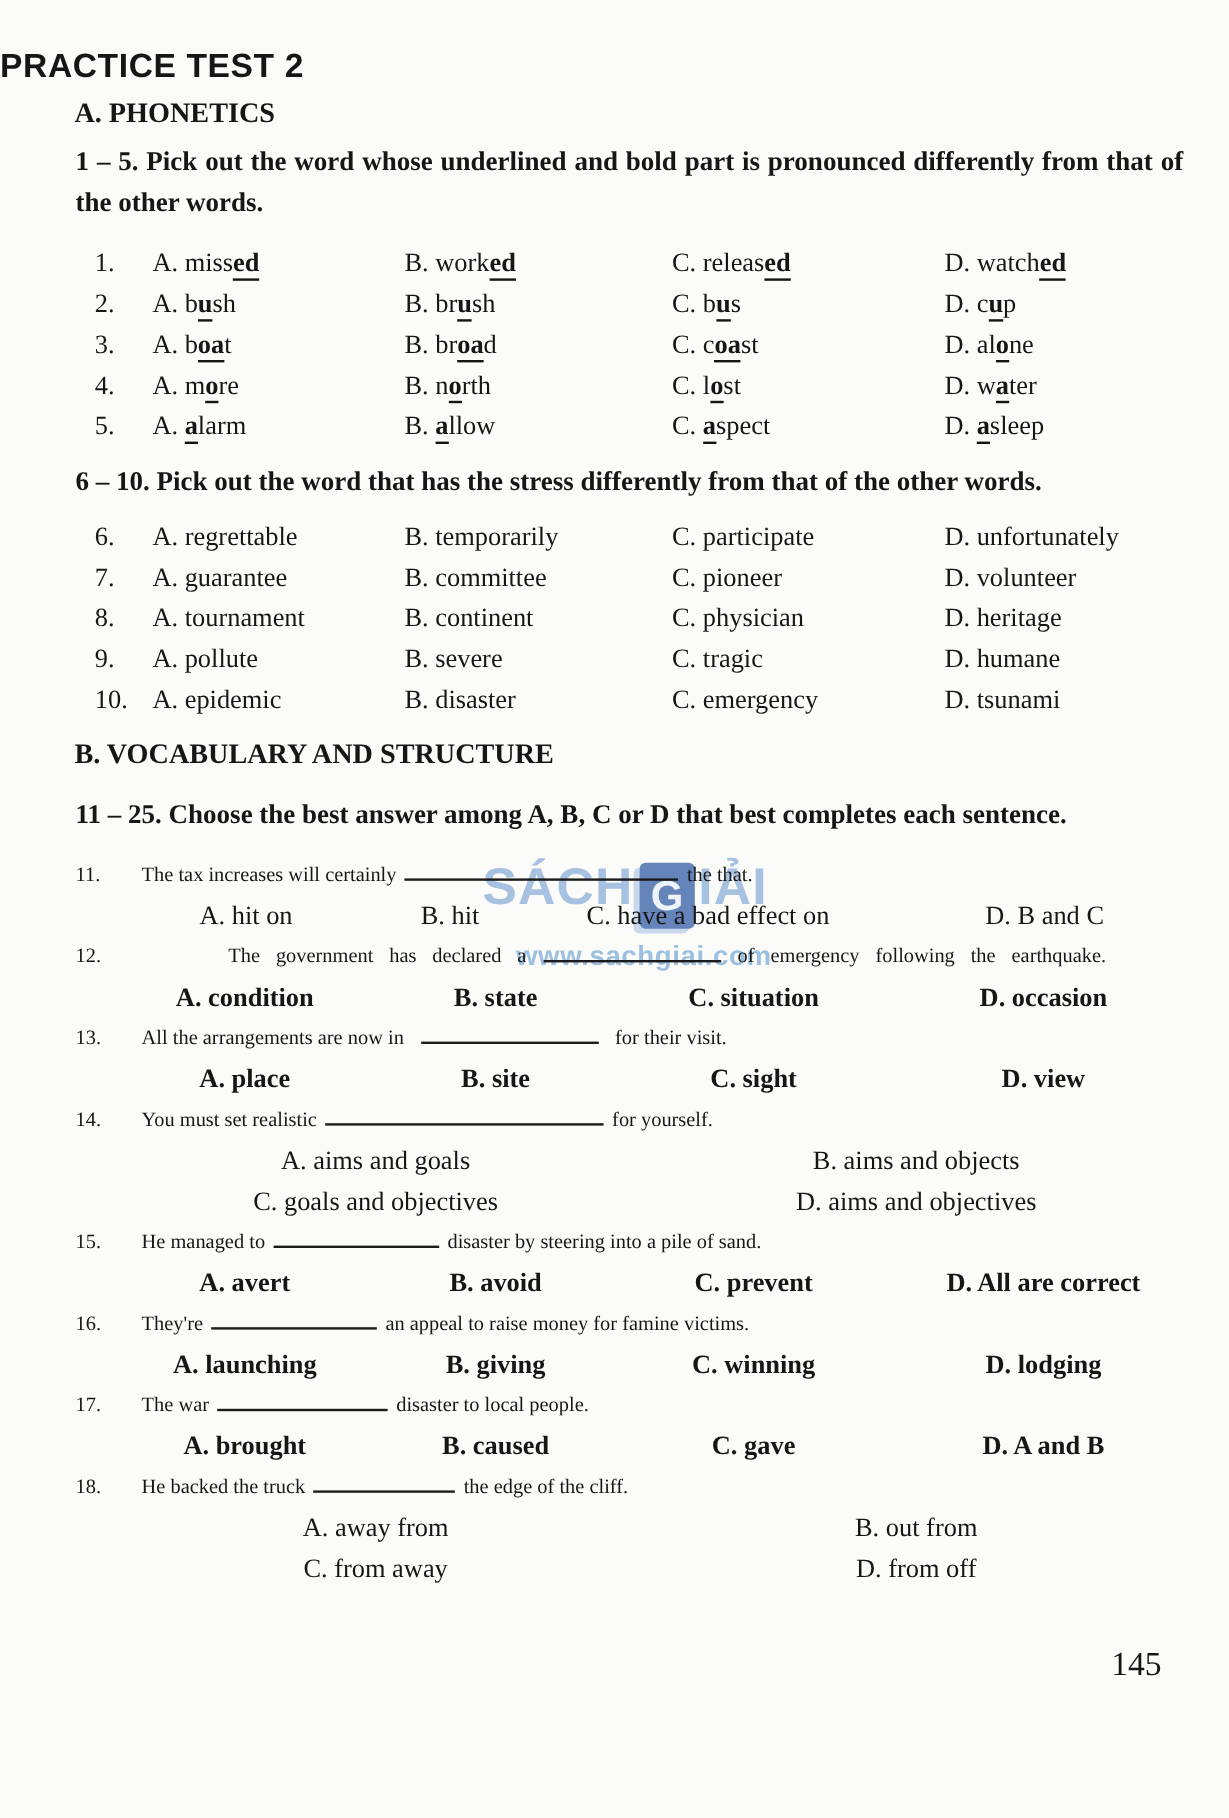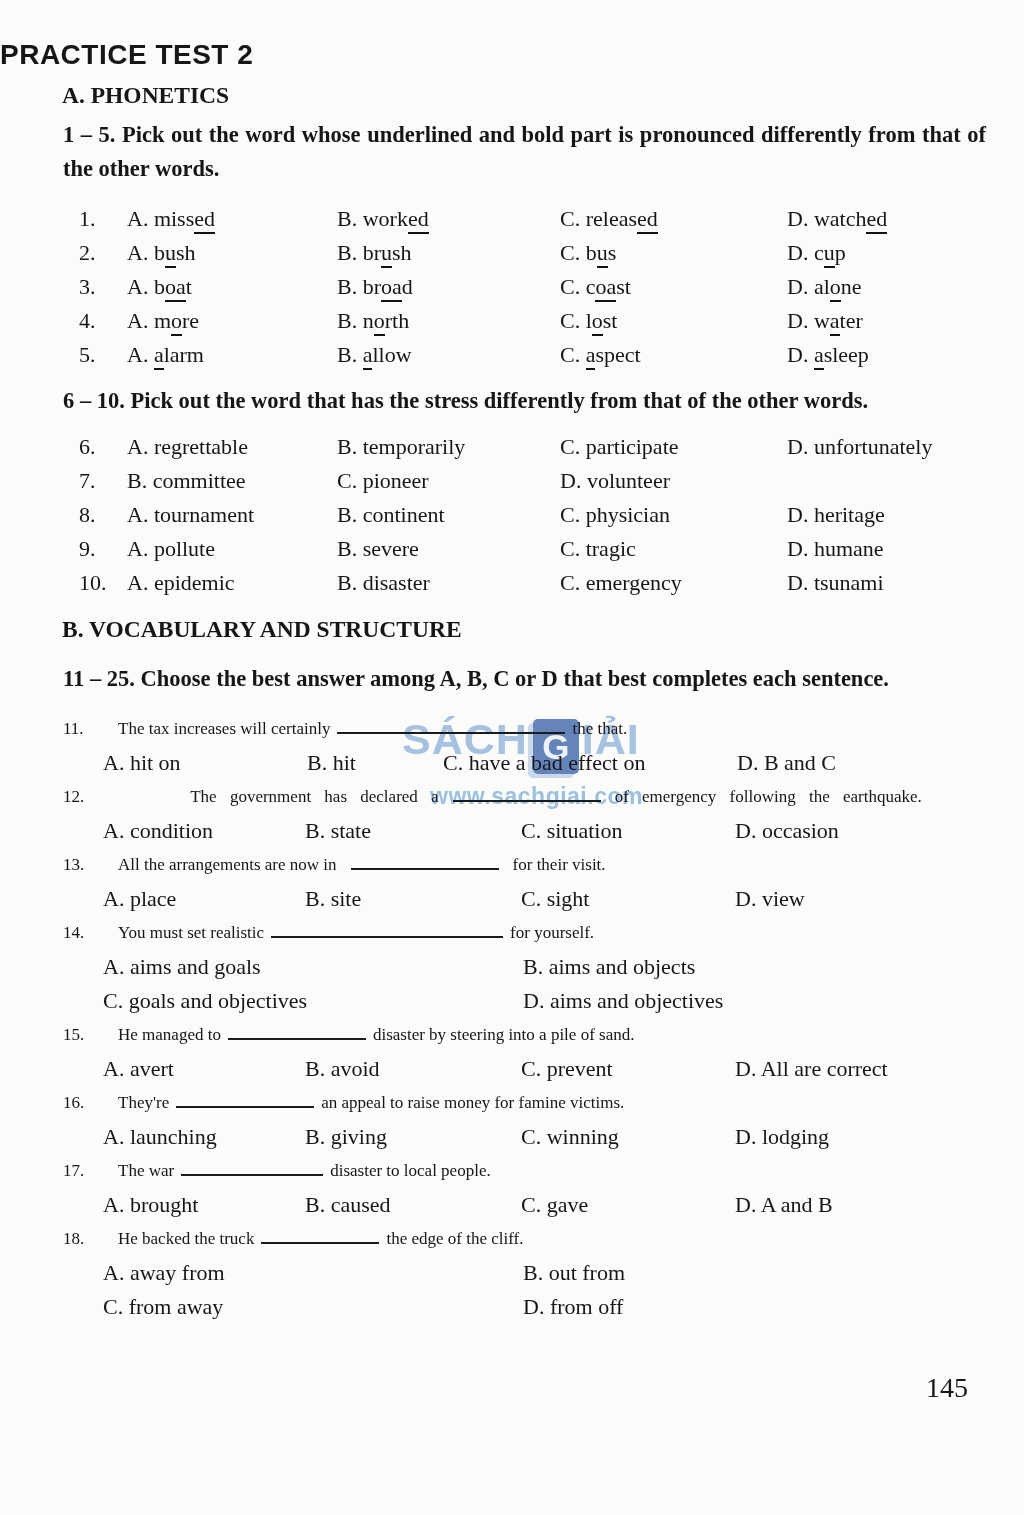--- a/index.html
+++ b/index.html
@@ -19,37 +19,37 @@
   .heading-b{margin-top:14px;}
   .instr{margin:8px 38px 0 63px;font-size:22.5px;font-weight:700;line-height:34px;text-align:justify;}
   .instr2{margin-top:12px;}
   .instr3{margin-top:18px;}
 
   .ptable{margin:16px 0 0 79px;}
   .ptable2{margin-top:12px;}
   .prow{display:grid;grid-template-columns:48px auto;font-size:22px;line-height:34px;}
   .pcells{display:grid;grid-template-columns:210px 223px 227px auto;}
   .pcell{white-space:nowrap;}
-  .ub{font-weight:400;border-bottom:2.5px solid #131313;padding-bottom:1px;}
+  .ub{font-weight:700;border-bottom:2.5px solid #131313;padding-bottom:1px;}
 
   .bsec{margin-top:16px;}
   .q{display:flex;margin:0 30px 0 63px;font-size:17px;line-height:34px;}
   .qnum{flex:0 0 55px;}
   .qtext{flex:1;}
   .w12{word-spacing:9px;text-align:center;}
   .blank{display:inline-block;border-bottom:2px solid #1b1b1b;height:18px;margin:0 7px;vertical-align:baseline;}
   .bw225{width:228px;}
   .bw145{width:148px;margin:0 14px;}
   .bw230{width:232px;}
   .bw135{width:138px;}
   .bw140{width:142px;}
   .bw115{width:118px;}
   .opts{display:grid;margin:0 20px 0 103px;font-size:22px;line-height:34px;}
-  .ocell{white-space:nowrap;}
-  .g4{grid-template-columns:202px 216px 214px auto;}
+  .ocell{white-space:nowrap;text-align:center;}
+  .g4{grid-template-columns:202px 216px 214px auto;font-weight:bold;}
   .g4a{grid-template-columns:204px 136px 294px auto;}
   .g2{grid-template-columns:420px auto;}
 
   .watermark{
     position:absolute;left:402px;top:712px;z-index:0;
     font-family:"Liberation Sans","DejaVu Sans",sans-serif;
   }
   .wm-brand{display:flex;align-items:center;}
   .wm-txt{font-size:43px;font-weight:700;color:#a7c1e1;letter-spacing:1px;}
   .wm-logo{
@@ -149,20 +149,21 @@
       <span class="pcell">A. regrettable</span>
           <span class="pcell">B. temporarily</span>
           <span class="pcell">C. participate</span>
           <span class="pcell">D. unfortunately</span>
         </span>
     </div>
       <div class="prow">
       <span class="pnum">7.</span>
       <span class="pcells">
 
+      <span class="pcell">A. guarantee</span>
           <span class="pcell">B. committee</span>
           <span class="pcell">C. pioneer</span>
           <span class="pcell">D. volunteer</span>
         </span>
     </div>
       <div class="prow">
       <span class="pnum">8.</span>
       <span class="pcells">
 
       <span class="pcell">A. tournament</span>

